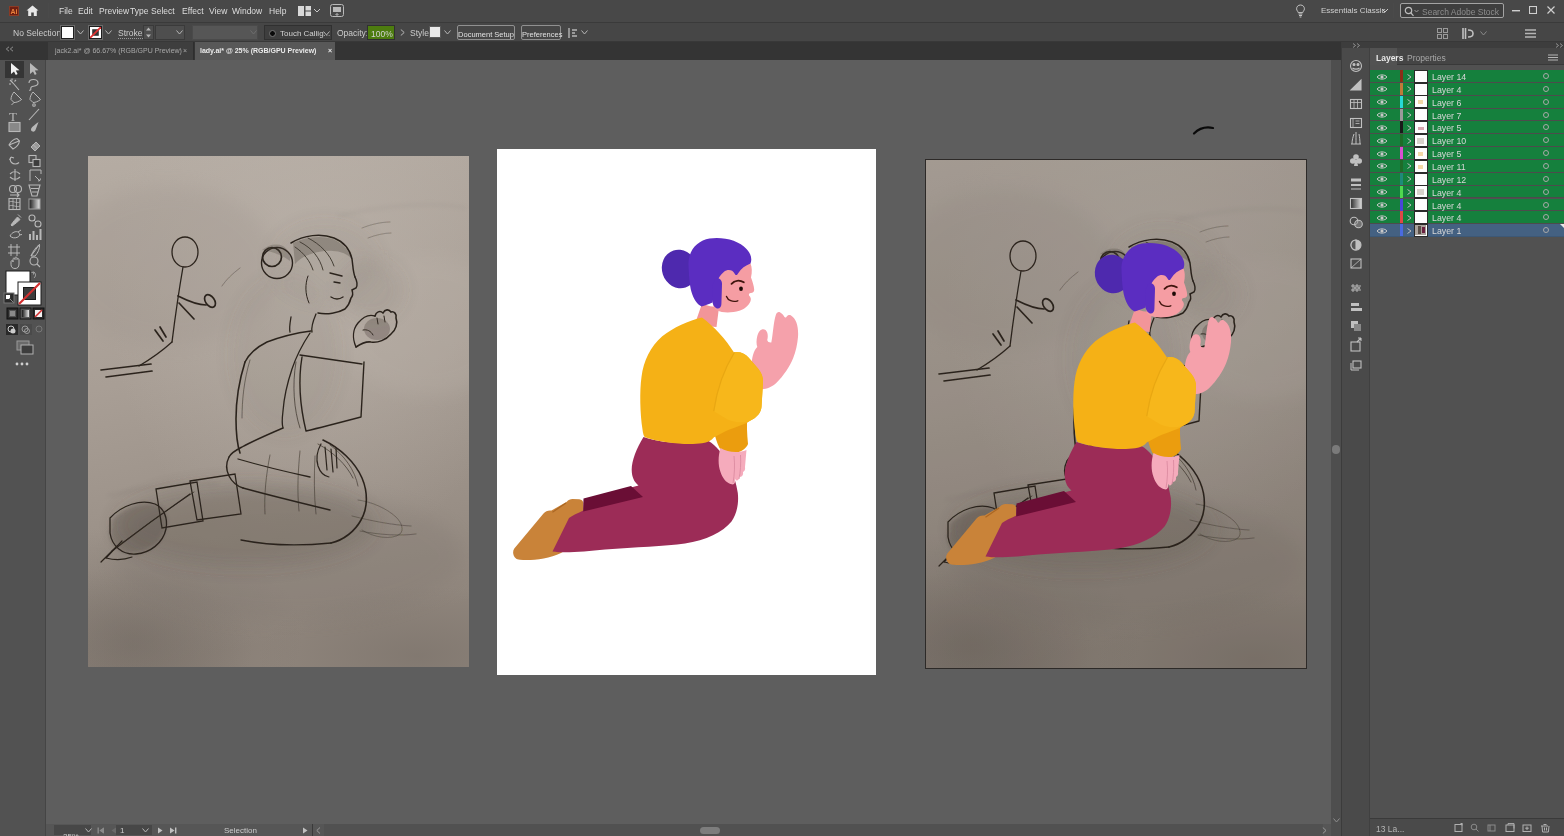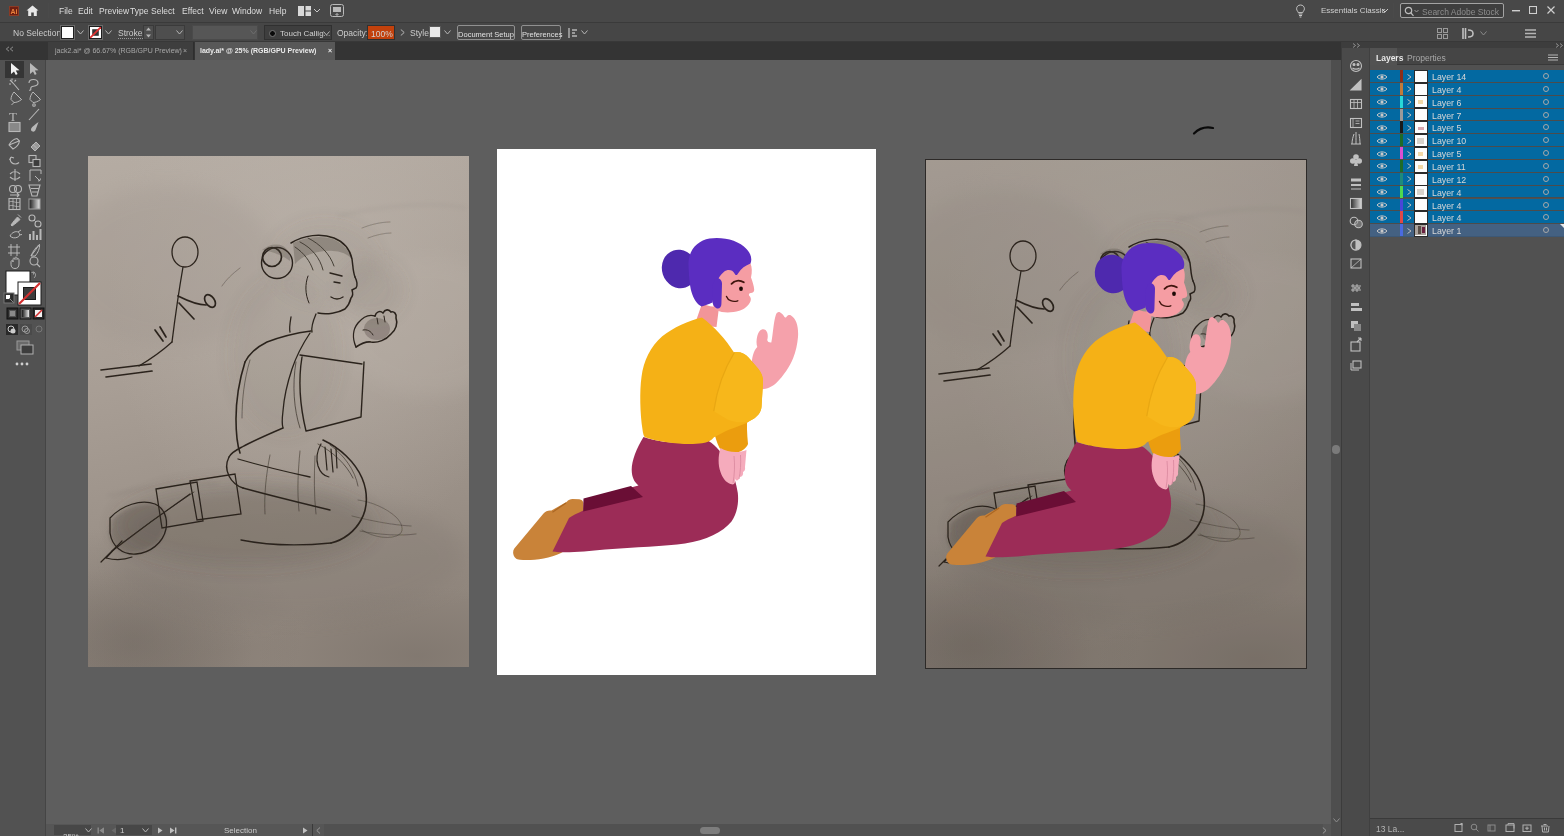--- a/index.html
+++ b/index.html
@@ -22,21 +22,21 @@
   
   #canvas { left:46px; top:60px; width:1285px; height:764px; background:#5e5e5e; }
   
   #vscroll { left:1331px; top:60px; width:10px; height:776px; background:#4e4e4e; }
   
   #statusbar { left:46px; top:824px; width:1285px; height:12px; background:#565656; color:#cccccc; font-size:8px; }
   
   #dock { left:1341px; top:42px; width:223px; height:794px; background:#4a4a4a; border-left:1px solid #3c3c3c; }
   #iconstrip { position:absolute; left:0; top:0; width:28px; height:794px; background:#4a4a4a; border-right:1px solid #404040; }
   #panel { position:absolute; left:28px; top:0; width:195px; height:794px; background:#454545;text-align:center; }
-  .lrow { position:absolute; left:0; width:195px; height:12.85px; background:#0369a1; border-bottom:1px solid #4c4c4c; }
+  .lrow { position:absolute; left:0; width:195px; height:12.85px; background:#15803d; border-bottom:1px solid #4c4c4c; }
   .lrow .nm { position:absolute; left:62px; top:2px; font-size:8.8px; color:#d8d8d8; }
   .lrow .eye { position:absolute; left:6px; top:2.5px; }
   .lrow .cbar { position:absolute; left:30px; top:0; width:3px; height:12px; }
   .lrow .exp { position:absolute; left:37px; top:3.5px; width:5px; height:6px; }
   .lrow .thm { position:absolute; left:45px; top:0.8px; width:12px; height:11px; background:#fdfdfd; outline:1px solid #2a2a2a; }
   .lrow .tgt { position:absolute; left:173px; top:3px; width:6px; height:6px; border:1px solid #a8a8a8; border-radius:50%; }
 </style>
 </head>
 <body>
 <div id="app">
@@ -125,21 +125,21 @@
         <path d="M0.5 0.5 L3.5 4 L6.5 0.5" stroke="#6e6e6e" fill="none"></path>
       </svg>
     <div class="abs" style="left:264px;top:2px;width:68px;height:15px;background:#3e3e3e;border:1px solid #303030;">
       <div class="abs" style="left:4px;top:3.5px;width:7px;height:7px;border-radius:50%;background:#0a0a0a;border:1px solid #777;"></div>
       <span class="abs" style="left:15px;top:3px;color:#d2d2d2;font-size:8px;white-space:nowrap;">Touch Callig...</span>
       <svg class="abs" style="left:58px;top:5px" width="7" height="5" viewBox="0 0 7 5">
           <path d="M0.5 0.5 L3.5 4 L6.5 0.5" stroke="#b5b5b5" fill="none"></path>
         </svg>
     </div>
     <span class="abs" style="left:337px;top:4.5px;font-size:8.5px;">Opacity:</span>
-    <div class="abs" style="left:367px;top:2px;width:28px;height:15px;background:#c2410c;border:1px solid #303030;color:#d2d2d2;font-size:8.5px;padding:3px 0 0 3px;">100%</div>
+    <div class="abs" style="left:367px;top:2px;width:28px;height:15px;background:#4d7c0f;border:1px solid #303030;color:#d2d2d2;font-size:8.5px;padding:3px 0 0 3px;">100%</div>
     <svg class="abs" style="left:400px;top:6px" width="5" height="7" viewBox="0 0 5 7">
         <path d="M0.8 0.5 L4.2 3.5 L0.8 6.5" stroke="#b5b5b5" fill="none"></path>
       </svg>
     <span class="abs" style="left:410px;top:4.5px;font-size:8.5px;">Style:</span>
     <div class="abs" style="left:429px;top:3px;width:12px;height:12px;background:#e9e9e9;border:1px solid #5a5a5a;"></div>
     <svg class="abs" style="left:444px;top:7px" width="7" height="5" viewBox="0 0 7 5">
         <path d="M0.5 0.5 L3.5 4 L6.5 0.5" stroke="#b5b5b5" fill="none"></path>
       </svg>
     <div class="abs" style="left:457px;top:2px;width:58px;height:15px;border:1px solid #909090;border-radius:2px;color:#e0e0e0;font-size:7.5px;text-align:center;padding-top:3.5px;white-space:nowrap;">Document Setup</div>
     <div class="abs" style="left:521px;top:2px;width:40px;height:15px;border:1px solid #909090;border-radius:2px;color:#e0e0e0;font-size:7.5px;text-align:center;padding-top:3.5px;white-space:nowrap;">Preferences</div>

